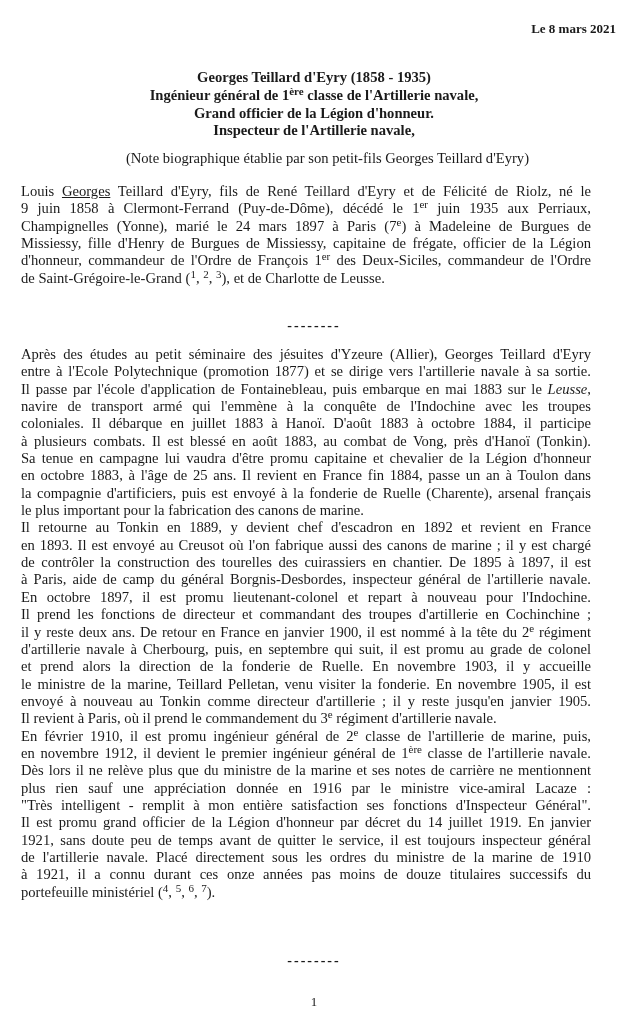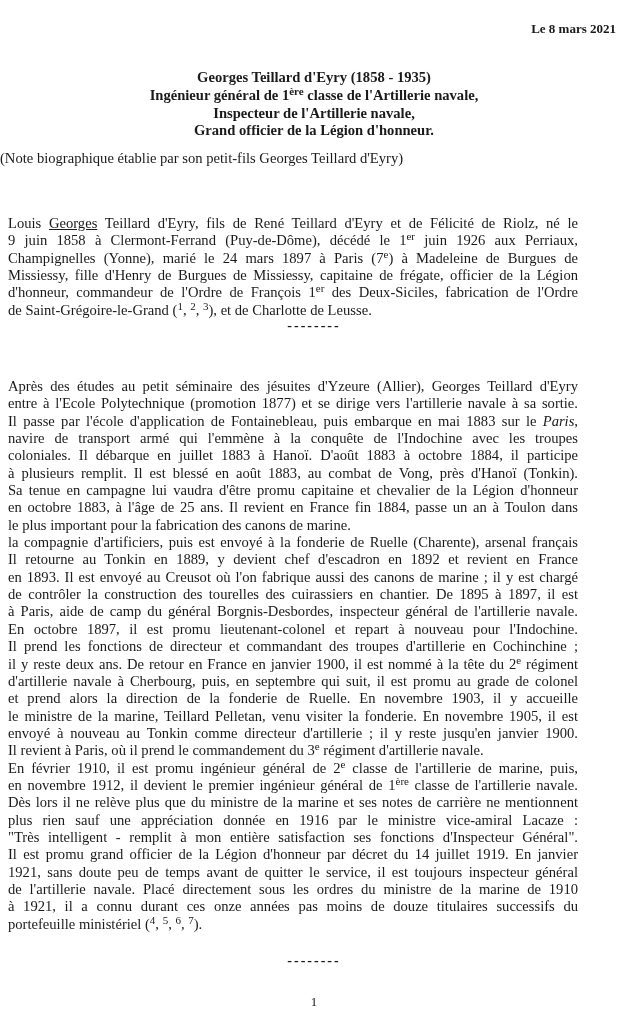--- a/index.html
+++ b/index.html
@@ -13,27 +13,26 @@
     position: absolute; right: 44px; top: 21px;
     font-weight: bold; font-size: 13px;
   }
   .title-block {
     position: absolute; left: 0; width: 628px; top: 69px;
     text-align: center; font-weight: bold; font-size: 14.6px; line-height: 17.8px;
   }
   .title-block div { white-space: nowrap; }
   .note {
     position: absolute; left: 0; width: 529px; top: 149px;
-    text-align: left; font-size: 14.6px; line-height: 18px;
+    text-align: right; font-size: 14.6px; line-height: 18px;
   }
   .para {
-    position: absolute; left: 8px; width: 570px;
+    position: absolute; left: 21px; width: 570px;
     font-size: 14.6px; line-height: 17.35px;
     text-align: justify;
-    margin-top: 32px;
   }
   .para .line { display: block; text-align: justify; text-align-last: justify; white-space: nowrap; height: 17.35px; }
   .para .line.last { text-align-last: left; }
   .p1 { top: 183px; }
   .p2 { top: 346px; }
   sup { font-size: 11px; line-height: 0; vertical-align: 5px; }
   .sep {
     position: absolute; left: 0; width: 628px; text-align: center;
     font-weight: bold; font-size: 14px; letter-spacing: 2px;
   }
@@ -48,59 +47,59 @@
 </head>
 <body>
 
 <div class="page">
 
   <div class="date">Le 8 mars 2021</div>
 
   <div class="title-block">
     <div>Georges Teillard d'Eyry (1858 - 1935)</div>
     <div><span>Ingénieur général de 1</span><sup>ère</sup><span> classe de l'Artillerie navale,</span></div>
+    <div>Grand officier de la Légion d'honneur.</div>
     <div>Inspecteur de l'Artillerie navale,</div>
-    <div>Grand officier de la Légion d'honneur.</div>
   </div>
 
   <div class="note">(Note biographique établie par son petit-fils Georges Teillard d'Eyry)</div>
 
   <div class="para p1">
     <span class="line"><span>Louis </span><u>Georges</u><span> Teillard d'Eyry, fils de René Teillard d'Eyry et de Félicité de Riolz, né le</span></span>
-    <span class="line"><span>9 juin 1858 à Clermont-Ferrand (Puy-de-Dôme), décédé le 1</span><sup>er</sup><span> juin 1926 aux Perriaux,</span></span>
+    <span class="line"><span>9 juin 1858 à Clermont-Ferrand (Puy-de-Dôme), décédé le 1</span><sup>er</sup><span> juin 1935 aux Perriaux,</span></span>
     <span class="line"><span>Champignelles (Yonne), marié le 24 mars 1897 à Paris (7</span><sup>e</sup><span>) à Madeleine de Burgues de</span></span>
     <span class="line">Missiessy, fille d'Henry de Burgues de Missiessy, capitaine de frégate, officier de la Légion</span>
-    <span class="line"><span>d'honneur, commandeur de l'Ordre de François 1</span><sup>er</sup><span> des Deux-Siciles, fabrication de l'Ordre</span></span>
+    <span class="line"><span>d'honneur, commandeur de l'Ordre de François 1</span><sup>er</sup><span> des Deux-Siciles, commandeur de l'Ordre</span></span>
     <span class="line last"><span>de Saint-Grégoire-le-Grand (</span><sup>1</sup>, <sup>2</sup>, <sup>3</sup><span>), et de Charlotte de Leusse.</span></span>
   </div>
 
   <div class="sep sep1">--------</div>
 
   <div class="para p2">
     <span class="line">Après des études au petit séminaire des jésuites d'Yzeure (Allier), Georges Teillard d'Eyry</span>
     <span class="line">entre à l'Ecole Polytechnique (promotion 1877) et se dirige vers l'artillerie navale à sa sortie.</span>
-    <span class="line"><span>Il passe par l'école d'application de Fontainebleau, puis embarque en mai 1883 sur le </span><i>Paris</i><span>,</span></span>
+    <span class="line"><span>Il passe par l'école d'application de Fontainebleau, puis embarque en mai 1883 sur le </span><i>Leusse</i><span>,</span></span>
     <span class="line">navire de transport armé qui l'emmène à la conquête de l'Indochine avec les troupes</span>
     <span class="line">coloniales. Il débarque en juillet 1883 à Hanoï. D'août 1883 à octobre 1884, il participe</span>
-    <span class="line">à plusieurs remplit. Il est blessé en août 1883, au combat de Vong, près d'Hanoï (Tonkin).</span>
+    <span class="line">à plusieurs combats. Il est blessé en août 1883, au combat de Vong, près d'Hanoï (Tonkin).</span>
     <span class="line">Sa tenue en campagne lui vaudra d'être promu capitaine et chevalier de la Légion d'honneur</span>
     <span class="line">en octobre 1883, à l'âge de 25 ans. Il revient en France fin 1884, passe un an à Toulon dans</span>
+    <span class="line">la compagnie d'artificiers, puis est envoyé à la fonderie de Ruelle (Charente), arsenal français</span>
     <span class="line last">le plus important pour la fabrication des canons de marine.</span>
-    <span class="line">la compagnie d'artificiers, puis est envoyé à la fonderie de Ruelle (Charente), arsenal français</span>
     <span class="line">Il retourne au Tonkin en 1889, y devient chef d'escadron en 1892 et revient en France</span>
     <span class="line">en 1893. Il est envoyé au Creusot où l'on fabrique aussi des canons de marine ; il y est chargé</span>
     <span class="line">de contrôler la construction des tourelles des cuirassiers en chantier. De 1895 à 1897, il est</span>
     <span class="line">à Paris, aide de camp du général Borgnis-Desbordes, inspecteur général de l'artillerie navale.</span>
     <span class="line">En octobre 1897, il est promu lieutenant-colonel et repart à nouveau pour l'Indochine.</span>
     <span class="line">Il prend les fonctions de directeur et commandant des troupes d'artillerie en Cochinchine ;</span>
     <span class="line"><span>il y reste deux ans. De retour en France en janvier 1900, il est nommé à la tête du 2</span><sup>e</sup><span> régiment</span></span>
     <span class="line">d'artillerie navale à Cherbourg, puis, en septembre qui suit, il est promu au grade de colonel</span>
     <span class="line">et prend alors la direction de la fonderie de Ruelle. En novembre 1903, il y accueille</span>
     <span class="line">le ministre de la marine, Teillard Pelletan, venu visiter la fonderie. En novembre 1905, il est</span>
-    <span class="line">envoyé à nouveau au Tonkin comme directeur d'artillerie ; il y reste jusqu'en janvier 1900.</span>
+    <span class="line">envoyé à nouveau au Tonkin comme directeur d'artillerie ; il y reste jusqu'en janvier 1905.</span>
     <span class="line last"><span>Il revient à Paris, où il prend le commandement du 3</span><sup>e</sup><span> régiment d'artillerie navale.</span></span>
     <span class="line"><span>En février 1910, il est promu ingénieur général de 2</span><sup>e</sup><span> classe de l'artillerie de marine, puis,</span></span>
     <span class="line"><span>en novembre 1912, il devient le premier ingénieur général de 1</span><sup>ère</sup><span> classe de l'artillerie navale.</span></span>
     <span class="line">Dès lors il ne relève plus que du ministre de la marine et ses notes de carrière ne mentionnent</span>
     <span class="line">plus rien sauf une appréciation donnée en 1916 par le ministre vice-amiral Lacaze :</span>
     <span class="line">"Très intelligent - remplit à mon entière satisfaction ses fonctions d'Inspecteur Général".</span>
     <span class="line">Il est promu grand officier de la Légion d'honneur par décret du 14 juillet 1919. En janvier</span>
     <span class="line">1921, sans doute peu de temps avant de quitter le service, il est toujours inspecteur général</span>
     <span class="line">de l'artillerie navale. Placé directement sous les ordres du ministre de la marine de 1910</span>
     <span class="line">à 1921, il a connu durant ces onze années pas moins de douze titulaires successifs du</span>

